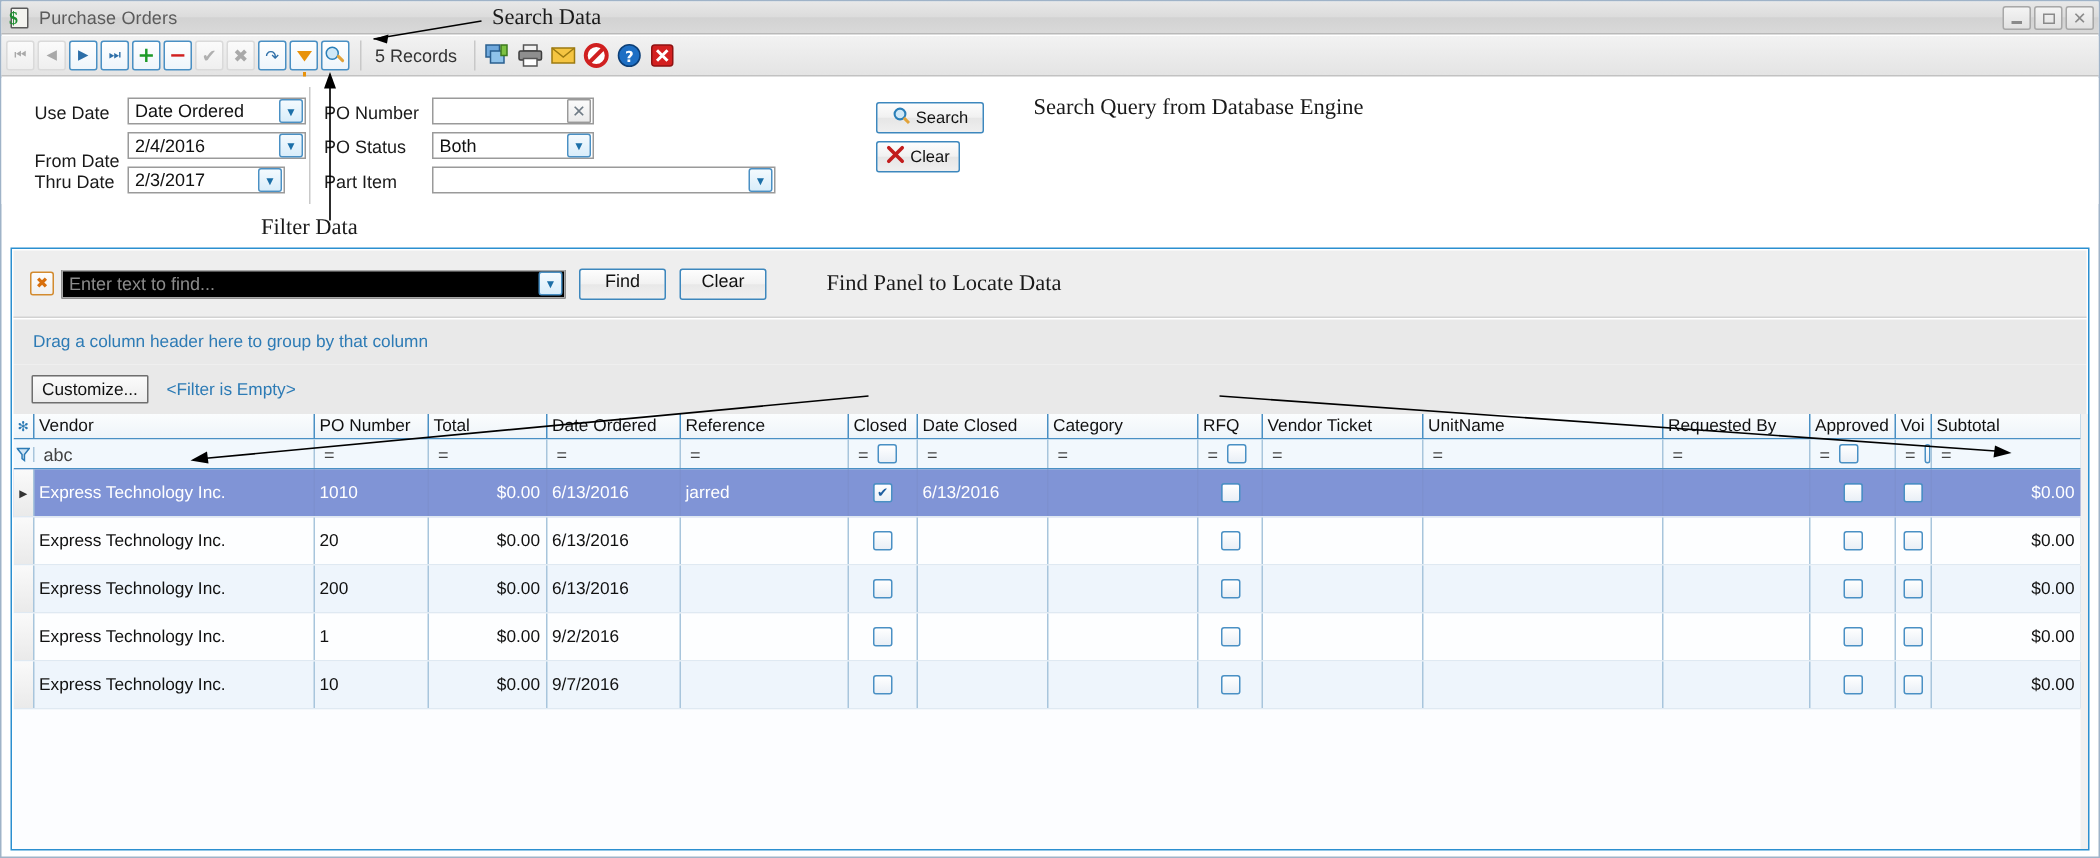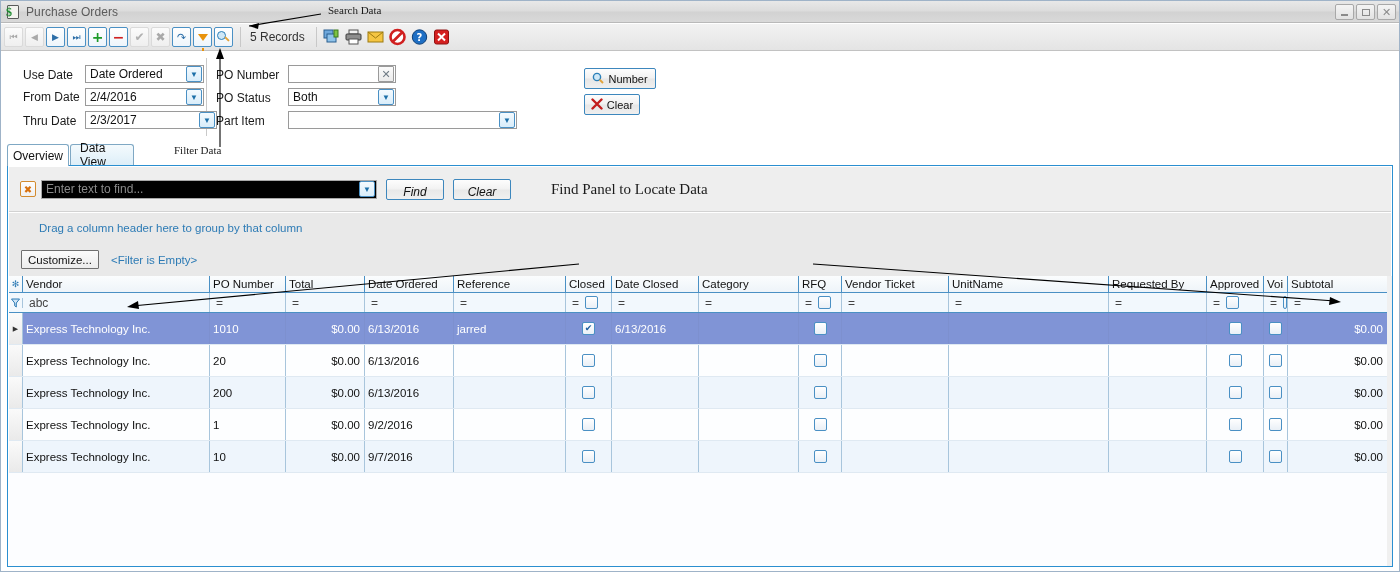--- a/index.html
+++ b/index.html
@@ -127,21 +127,21 @@
   }
   .actbtn {
     position: absolute; height: 21px; min-width: 56px;
     border: 1px solid #3d87bd; border-radius: 2px;
     background: linear-gradient(to bottom, #fdfdfd 0%, #f1f1f1 48%, #e6e6e6 52%, #efefef 100%);
     display: flex; align-items: center; justify-content: center;
     gap: 4px; font-size: 11px; color: #111; padding: 0 8px;
   }
   .annot {
     position: absolute; font-family: "Liberation Serif", serif;
-    font-size: 11px; color: #1a1a1a; white-space: nowrap;
+    font-size: 15px; color: #1a1a1a; white-space: nowrap;
   }
 
   
   .tabstrip { position: absolute; left: 6px; top: 143px; width: 1386px; height: 21px; }
   .tab {
     position: absolute; top: 0; height: 21px;
     border: 1px solid #7fa8c4; border-bottom: none;
     border-radius: 3px 3px 0 0;
     display: flex; align-items: center; justify-content: center;
     font-size: 12px; color: #111; padding: 0 9px;
@@ -170,29 +170,29 @@
   .findinput {
     width: 336px; height: 19px; background: #000000; border: 1px solid #a8a8a8;
     display: flex; align-items: center; padding-left: 4px;
     font-size: 12px; color: #8b8b8b;
   }
   .findinput .ph { flex: 1; }
   .findbtn {
     width: 58px; height: 21px; margin-left: 9px;
     border: 1px solid #3d87bd; border-radius: 2px;
     background: linear-gradient(to bottom, #fdfdfd 0%, #f2f2f2 48%, #e8e8e8 52%, #f0f0f0 100%);
-    display: flex; align-items: flex-end; justify-content: center;
-    font-size: 12px; color: #111; font-style: italic;
+    display: flex; align-items: flex-start; justify-content: center;
+    font-size: 12px; color: #111;
   }
   .findannot { margin-left: 40px; font-family: "Liberation Serif", serif; font-size: 15px; color: #1a1a1a; }
 
   .groupbar {
     position: absolute; left: 1px; top: 47px; width: 1382px; height: 30px;
     background: #e9e9e9;
-    display: flex; align-items: center; padding-left: 30px;
+    display: flex; align-items: center; padding-left: 13px;
     font-size: 11.5px; color: #2d7bb5;
   }
   .filterbar {
     position: absolute; left: 1px; top: 77px; width: 1382px; height: 33px;
     background: #e9e9e9;
     display: flex; align-items: center; padding-left: 12px;
   }
   .custbtn {
     height: 19px; padding: 0 6px;
     border: 1px solid #6f6f6f; border-radius: 1px;
@@ -374,28 +374,28 @@
 
   <div class="searchpanel">
     <div class="vdivider" style="top:6px;height:78px;"></div>
 
     <div class="fld-label" style="left:22px; top:16px;">Use Date</div>
     <div class="combo" style="left:84px; top:13px; width:119px;">
       <span class="val">Date Ordered</span>
       <span class="dd">▼</span>
     </div>
 
-    <div class="fld-label" style="left:22px; top:38px;">From Date</div>
+    <div class="fld-label" style="left:22px; top:48px;">From Date</div>
     <div class="combo" style="left:84px; top:36px; width:119px;">
       <span class="val">2/4/2016</span>
       <span class="dd">▼</span>
     </div>
 
     <div class="fld-label" style="left:22px; top:62px;">Thru Date</div>
-    <div class="combo" style="left:84px; top:59px; width:132px;">
+    <div class="combo" style="left:84px; top:59px; width:105px;">
       <span class="val">2/3/2017</span>
       <span class="dd">▼</span>
     </div>
 
     <div class="fld-label" style="left:215px; top:16px;">PO Number</div>
     <div class="combo" style="left:287px; top:13px; width:108px;">
       <span class="val"></span>
       <span class="xbtn">✕</span>
     </div>
 
@@ -411,47 +411,40 @@
       <span class="dd">▼</span>
     </div>
 
     <div class="actbtn" style="left:583px; top:16px; width:72px;">
       <span>
         <svg width="12" height="12" viewBox="0 0 12 12">
             <circle cx="5" cy="5" r="3.6" fill="#cfe8f7" stroke="#2b7fb8" stroke-width="1.4"></circle>
             <line x1="7.6" y1="7.6" x2="11" y2="11" stroke="#e2a33a" stroke-width="2"></line>
           </svg>
       </span>
-      <span>Number</span>
+      <span>Search</span>
     </div>
     <div class="actbtn" style="left:583px; top:42px; width:56px;">
       <span>
         <svg width="12" height="12" viewBox="0 0 12 12">
             <path d="M1.5,1.5 L10.5,10.5 M10.5,1.5 L1.5,10.5" stroke="#c21d1d" stroke-width="2.4" stroke-linecap="round"></path>
           </svg>
       </span>
       <span>Clear</span>
     </div>
 
+    <div class="annot" style="left:688px; top:12px;">Search Query from Database Engine</div>
   </div>
 
   <div class="annot" style="left:327px; top:3px;">Search Data</div>
 
   <div class="annot" style="left:173px; top:143px;">Filter Data</div>
 
   <div class="annot" style="left:590px; top:251px;">Filtering Data in the Grid</div>
 
-  <div class="tabstrip">
-    <div class="tab active" style="left:0px; width:62px;">
-      <span>Overview</span>
-    </div>
-    <div class="tab inactive" style="left:63px; width:64px;">
-      <span>Data View</span>
-    </div>
-  </div>
 
   <div class="content">
 
     <div class="findpanel">
       <div class="findclose">
         <span>✖</span>
       </div>
       <div class="findinput">
         <span class="ph">Enter text to find...</span>
         <span class="dd">▼</span>

